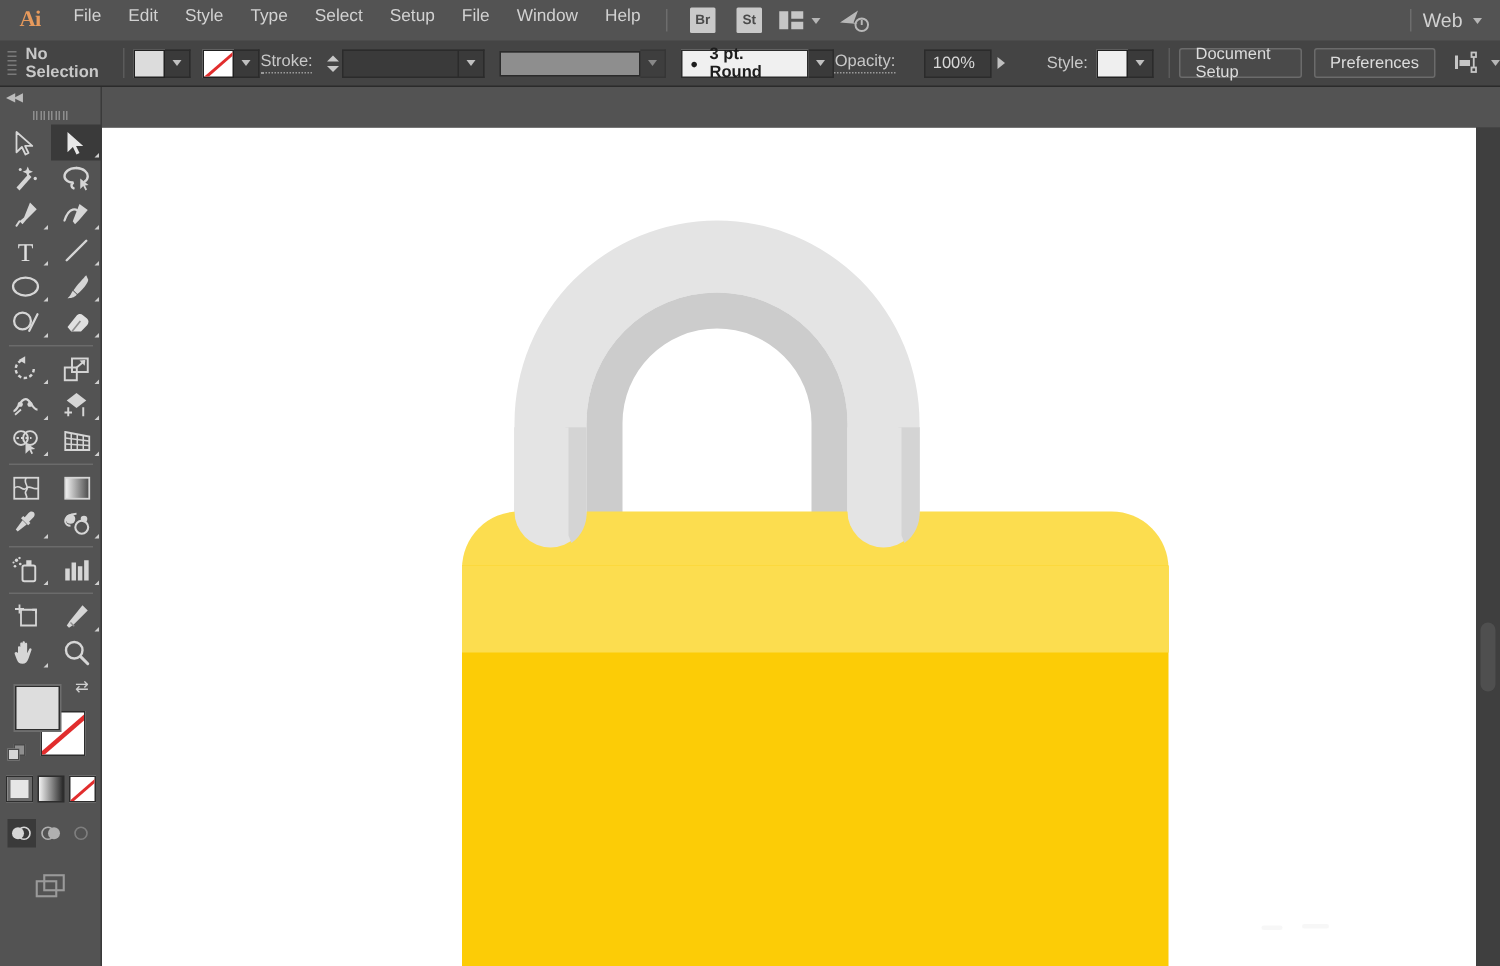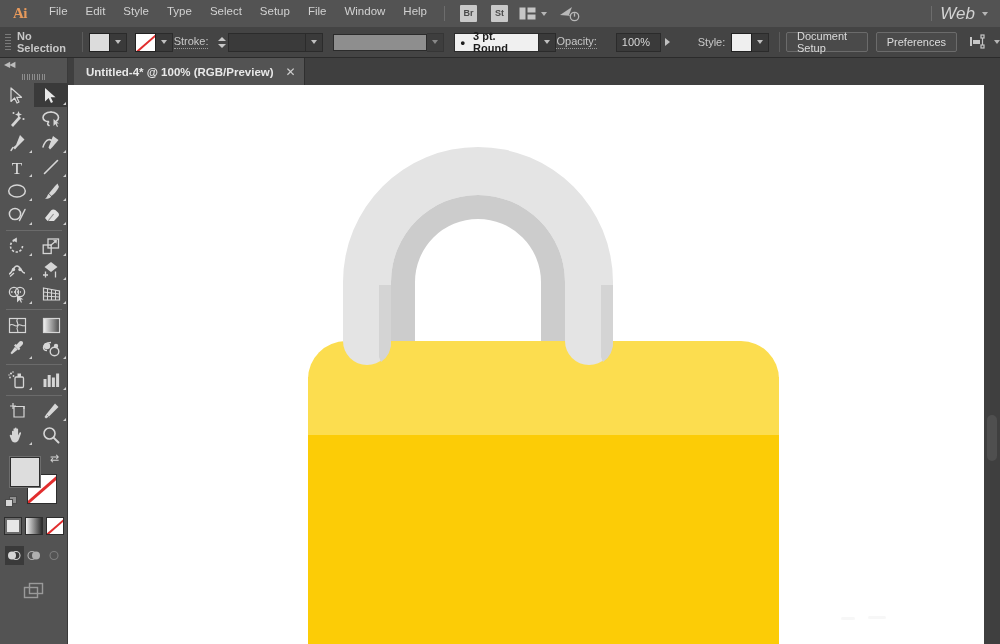--- a/index.html
+++ b/index.html
@@ -41,21 +41,21 @@
   .ws-icon { display: flex; align-items: center; margin-left: 4px; }
   .chev {
     width: 0; height: 0; margin-left: 5px;
     border-left: 3.5px solid transparent;
     border-right: 3.5px solid transparent;
     border-top: 4px solid #b6b6b6;
   }
   #menubar-right {
     margin-left: auto; display: flex; align-items: center; height: 27px;
   }
-  #ws-label { color: #d2d2d2; font-size: 17px; padding-right: 2px; font-style: italic; }
+  #ws-label { color: #d2d2d2; font-size: 13px; padding-right: 2px; }
 
   
   #controlbar {
     position: absolute; left: 0; top: 27px; width: 1000px; height: 31px;
     background: #444444;
     display: flex; align-items: center;
     border-bottom: 1px solid #2b2b2b;
   }
   #cb-grip {
     width: 10px; height: 20px; margin-left: 3px;
@@ -354,26 +354,20 @@
         <rect x="1" y="3" width="2" height="9" fill="#c6c6c6"></rect>
         <rect x="4" y="6" width="7" height="4" fill="#c6c6c6"></rect>
         <rect x="12" y="1" width="3" height="3" fill="none" stroke="#c6c6c6" stroke-width="1.2"></rect>
         <rect x="12" y="11" width="3" height="3" fill="none" stroke="#c6c6c6" stroke-width="1.2"></rect>
         <path d="M13.5 4 L13.5 11" stroke="#c6c6c6" stroke-width="1.2"></path>
       </svg>
       <span class="chev"></span>
     </div>
   </div>
 
-  <div id="tabbar">
-    <div id="doctab">
-      <span id="doctab-title">Untitled-4* @ 100% (RGB/Preview)</span>
-      <span id="doctab-close">✕</span>
-    </div>
-  </div>
 
   <div id="toolbar">
 
     <div id="tb-collapse">◀◀</div>
     <div id="tb-grip">
       <i></i>
         <i></i>
         <i></i>
         <i></i>
         <i></i>

